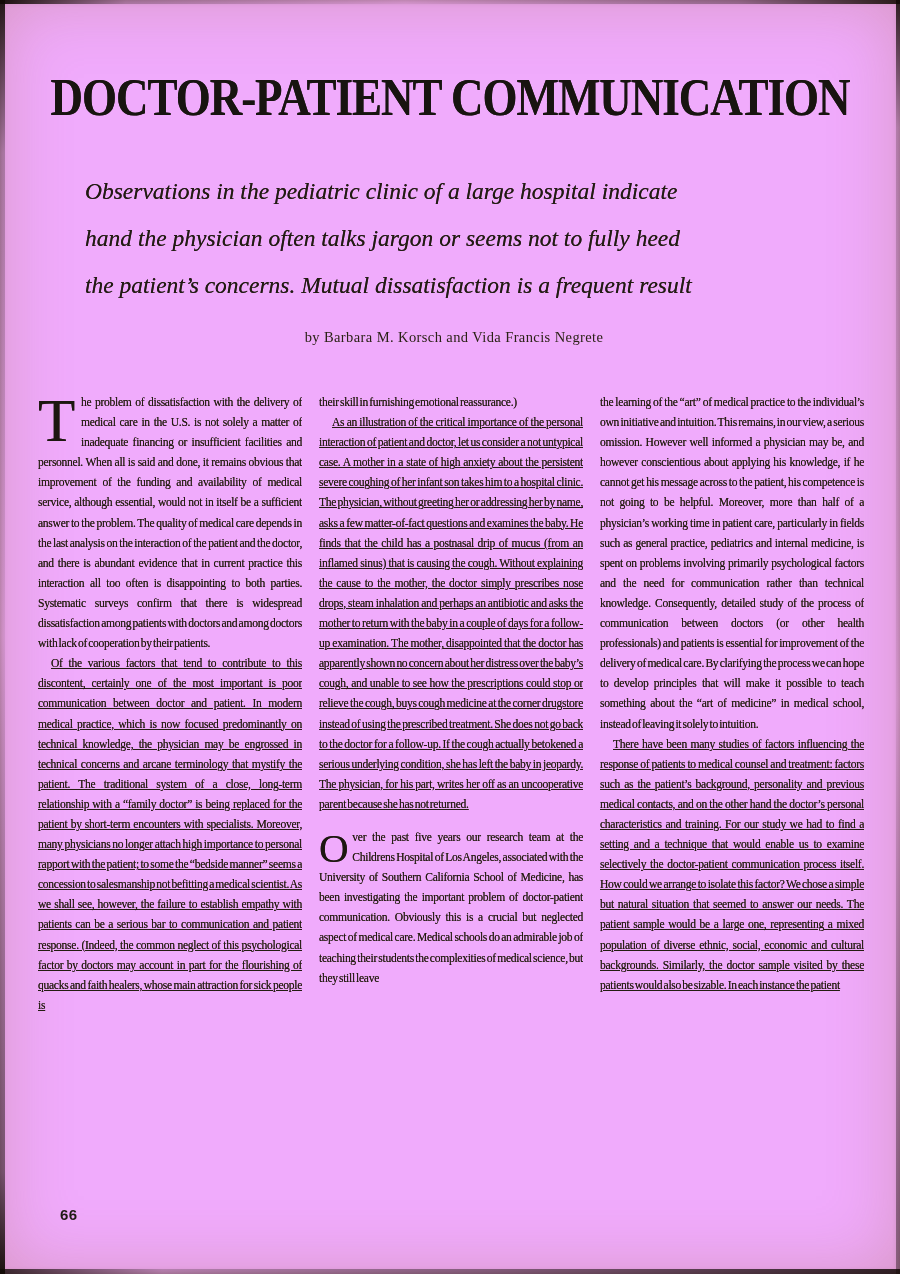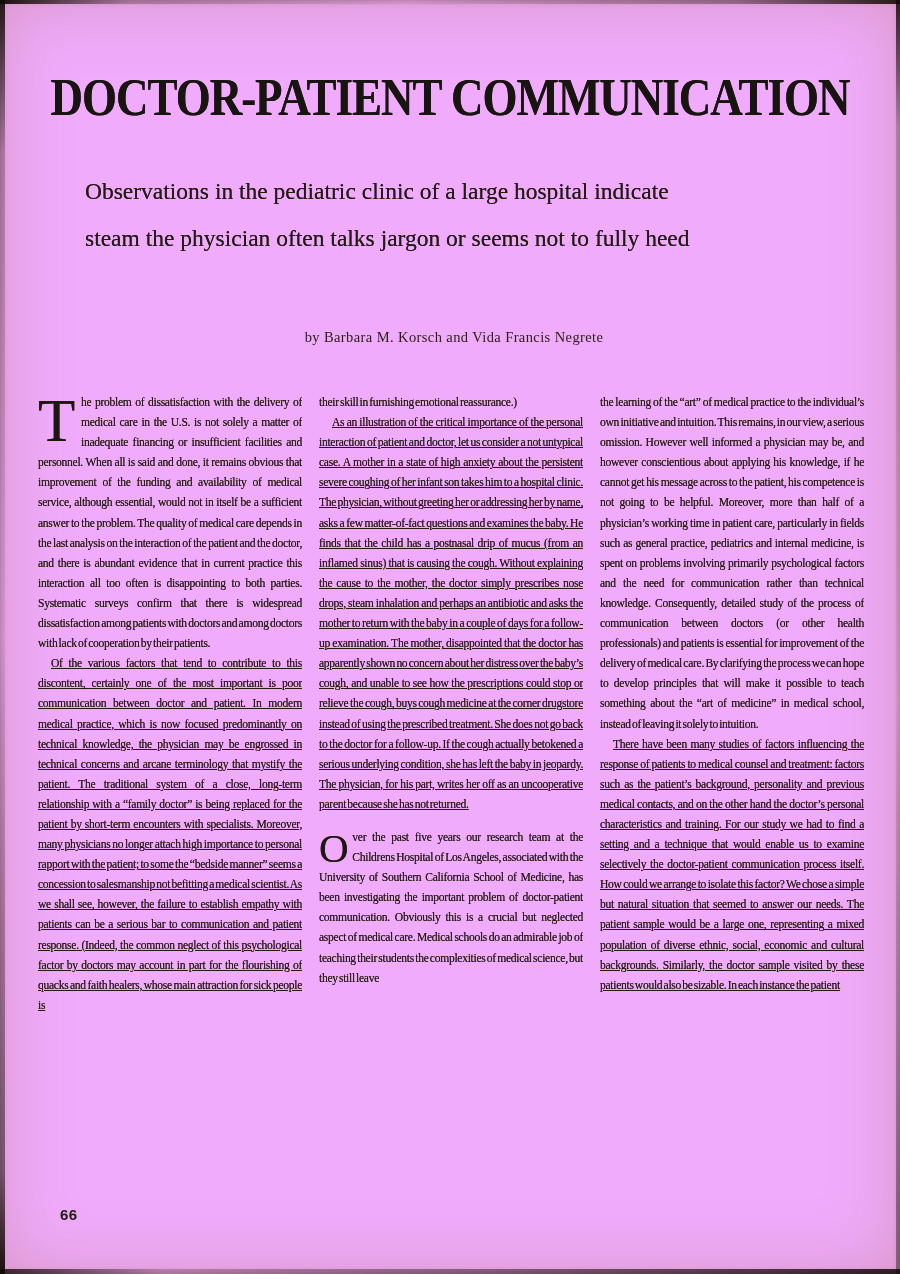--- a/index.html
+++ b/index.html
@@ -37,21 +37,21 @@
     text-align:center;
     font-family:"Liberation Serif", serif;
     font-weight:bold;font-size:45px;letter-spacing:-1px;line-height:1;
     color:#181410;
     transform:scaleY(1.15);transform-origin:50% 0;
     text-shadow:0 0 0.5px rgba(24,20,16,0.9);
   }
   .deck{position:absolute;top:168px;left:85px;width:742px;margin:0;
     font-size:23.5px;line-height:47px;color:#221b12;font-weight:500;
     text-shadow:0 0 0.5px rgba(34,27,18,0.85);}
-  .deck .deck-line{white-space:nowrap;}
+  .deck .deck-line{white-space:nowrap;font-style:italic;}
   .byline{position:absolute;top:325px;left:0;width:100%;margin:4px;
     text-align:center;font-size:14.5px;font-weight:normal;letter-spacing:0.4px;color:#2b2216;}
 
   .cols{position:absolute;top:393px;left:38px;width:826px;height:814px;
     display:flex;gap:17px;}
   .col{flex:1 1 0;height:100%;overflow:hidden;}
   .para{margin:0;font-size:11.6px;line-height:20.1px;text-align:justify;
     color:#241c11;letter-spacing:-0.3px;word-spacing:-1.4px;
     text-shadow:0 0 0.45px rgba(40,30,15,0.8);}
   .para.indent{text-indent:13px;text-decoration:underline;}
@@ -68,21 +68,22 @@
 </head>
 <body>
 
 <div class="scan">
   <div class="paper">
 
     <h1 class="title">DOCTOR-PATIENT COMMUNICATION</h1>
 
     <div class="deck">
       <div class="deck-line">Observations in the pediatric clinic of a large hospital indicate</div>
-      <div class="deck-line">steam the physician often talks jargon or seems not to fully heed</div>
+      <div class="deck-line">hand the physician often talks jargon or seems not to fully heed</div>
+      <div class="deck-line">the patient’s concerns. Mutual dissatisfaction is a frequent result</div>
     </div>
 
     <p class="byline">by Barbara M. Korsch and Vida Francis Negrete</p>
 
     <div class="cols">
 
       <div class="col">
         <p class="para"><span class="dropcap dropcap-3">T</span><span>he problem of dissatisfaction with the delivery of medical care in the U.S. is not solely a matter of inadequate financing or insufficient facilities and personnel. When all is said and done, it remains obvious that improvement of the funding and availability of medical service, although essential, would not in itself be a sufficient answer to the problem. The quality of medical care depends in the last analysis on the interaction of the patient and the doctor, and there is abundant evidence that in current practice this interaction all too often is disappointing to both parties. Systematic surveys confirm that there is widespread dissatisfaction among patients with doctors and among doctors with lack of cooperation by their patients.</span></p>
         <p class="para indent"><span>Of the various factors that tend to contribute to this discontent, certainly one of the most important is poor communication between doctor and patient. In modern medical practice, which is now focused predominantly on technical knowledge, the physician may be engrossed in technical concerns and arcane terminology that mystify the patient. The traditional system of a close, long-term relationship with a “family doctor” is being replaced for the patient by short-term encounters with specialists. Moreover, many physicians no longer attach high importance to personal rapport with the patient; to some the “bedside manner” seems a concession to salesmanship not befitting a medical scientist. As we shall see, however, the failure to establish empathy with patients can be a serious bar to communication and patient response. (Indeed, the common neglect of this psychological factor by doctors may account in part for the flourishing of quacks and faith healers, whose main attraction for sick people is</span></p>
       </div>

